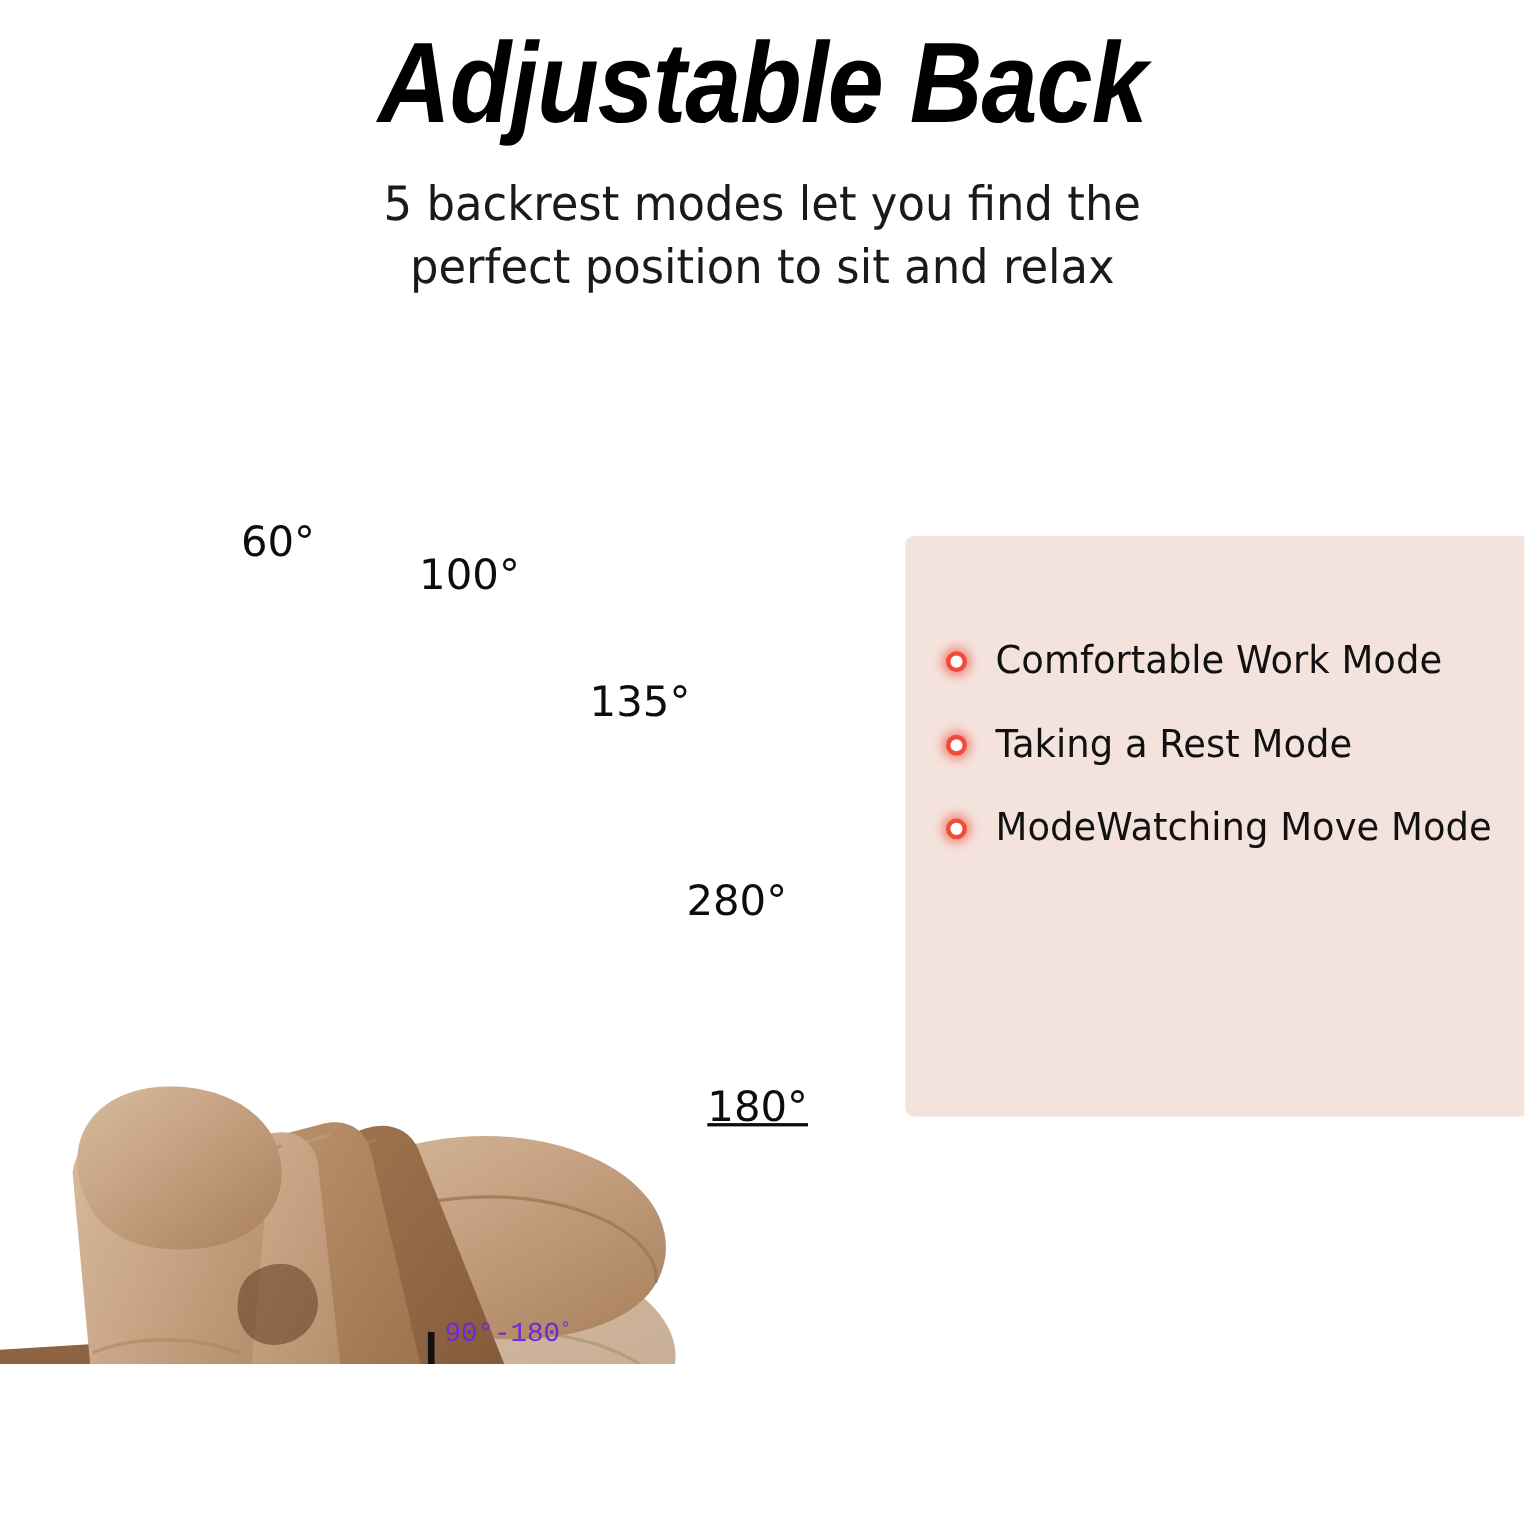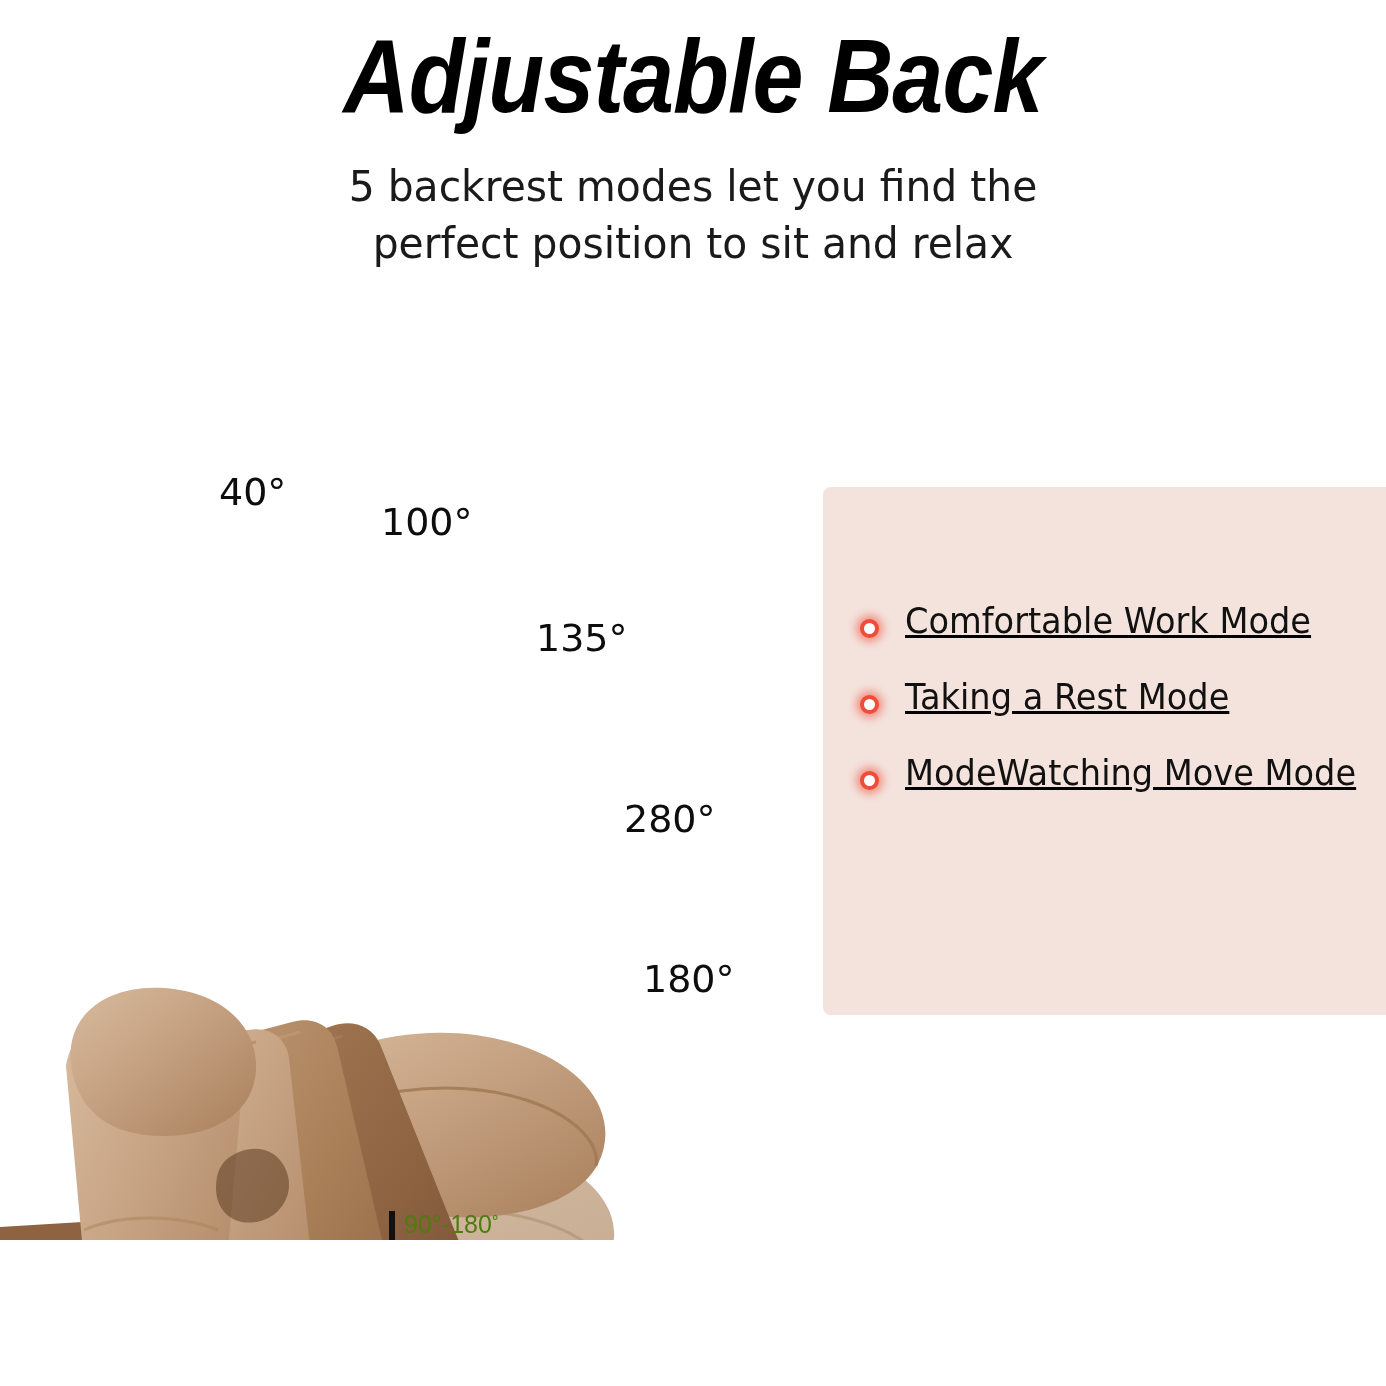--- a/index.html
+++ b/index.html
@@ -70,37 +70,37 @@
     font-size: 38px;
     font-weight: 400;
     color: #0d0d0d;
     letter-spacing: 0px;
     white-space: nowrap;
   }
   .a90  { left: 219px;  top: 470px; }
   .a110 { left: 381px;  top: 500px; }
   .a135 { left: 536px;  top: 616px; }
   .a160 { left: 624px;  top: 797px; }
-  .a180 { left: 643px;  top: 957px; }
+  .a180 { left: 643px;  top: 984px; text-decoration: underline; }
 
   
   #angle-diagram {
     position: absolute;
     left: 378px;
     top: 1198px;
     width: 160px;
     height: 168px;
   }
   #angle-diagram .ad-label {
     position: absolute;
     left: 26px;
-    top: 12px;
-    font-family: Liberation Sans, sans-serif;
+    top: 0px;
+    font-family: Liberation Mono, monospace;
     font-size: 25px;
-    color: #4d7c0f;
+    color: #6d28d9;
     white-space: nowrap;
   }
   #angle-diagram .ad-label .deg-sup {
     font-size: 17px;
     vertical-align: 6px;
   }
   #angle-diagram .ad-svg {
     position: absolute;
     left: 0;
     top: 12px;
@@ -124,23 +124,22 @@
     position: absolute;
     left: 35px;
     top: 76px;
     right: 0;
     margin: 0;
     padding: 0;
     list-style: none;
   }
   .mode-item {
     display: flex;
-    align-items: flex-end;
+    align-items: center;
     height: 76px;
-    text-decoration: underline;
   }
   .mode-bullet {
     position: relative;
     flex: 0 0 auto;
     width: 22px;
     height: 22px;
     margin-right: 25px;
     display: block;
   }
   .mode-bullet::before {
@@ -320,21 +319,21 @@
         <path d="M182 946 C 214 928, 272 926, 310 944" fill="none" stroke="#9a7150" stroke-width="3" opacity="0.7"></path>
       </g>
 
       <g opacity="0.55">
         <path d="M246 690 C 268 672, 296 676, 306 700 C 316 724, 300 748, 276 752
                  C 252 756, 236 740, 236 718 C 236 704, 240 696, 246 690 Z" fill="#5f3d23"></path>
       </g>
     </svg>
   </div>
 
-  <div class="angle-label a90">40°</div>
+  <div class="angle-label a90">60°</div>
   <div class="angle-label a110">100°</div>
   <div class="angle-label a135">135°</div>
   <div class="angle-label a160">280°</div>
   <div class="angle-label a180">180°</div>
 
   <div id="angle-diagram">
     <div class="ad-label"><span>90°-180</span><span class="deg-sup">°</span></div>
     <svg class="ad-svg" viewBox="0 0 160 156" xmlns="http://www.w3.org/2000/svg" aria-hidden="true">
 
       <path d="M16 50 A 96 96 0 0 1 112 146 L16 146 Z" fill="#dedede"></path>

